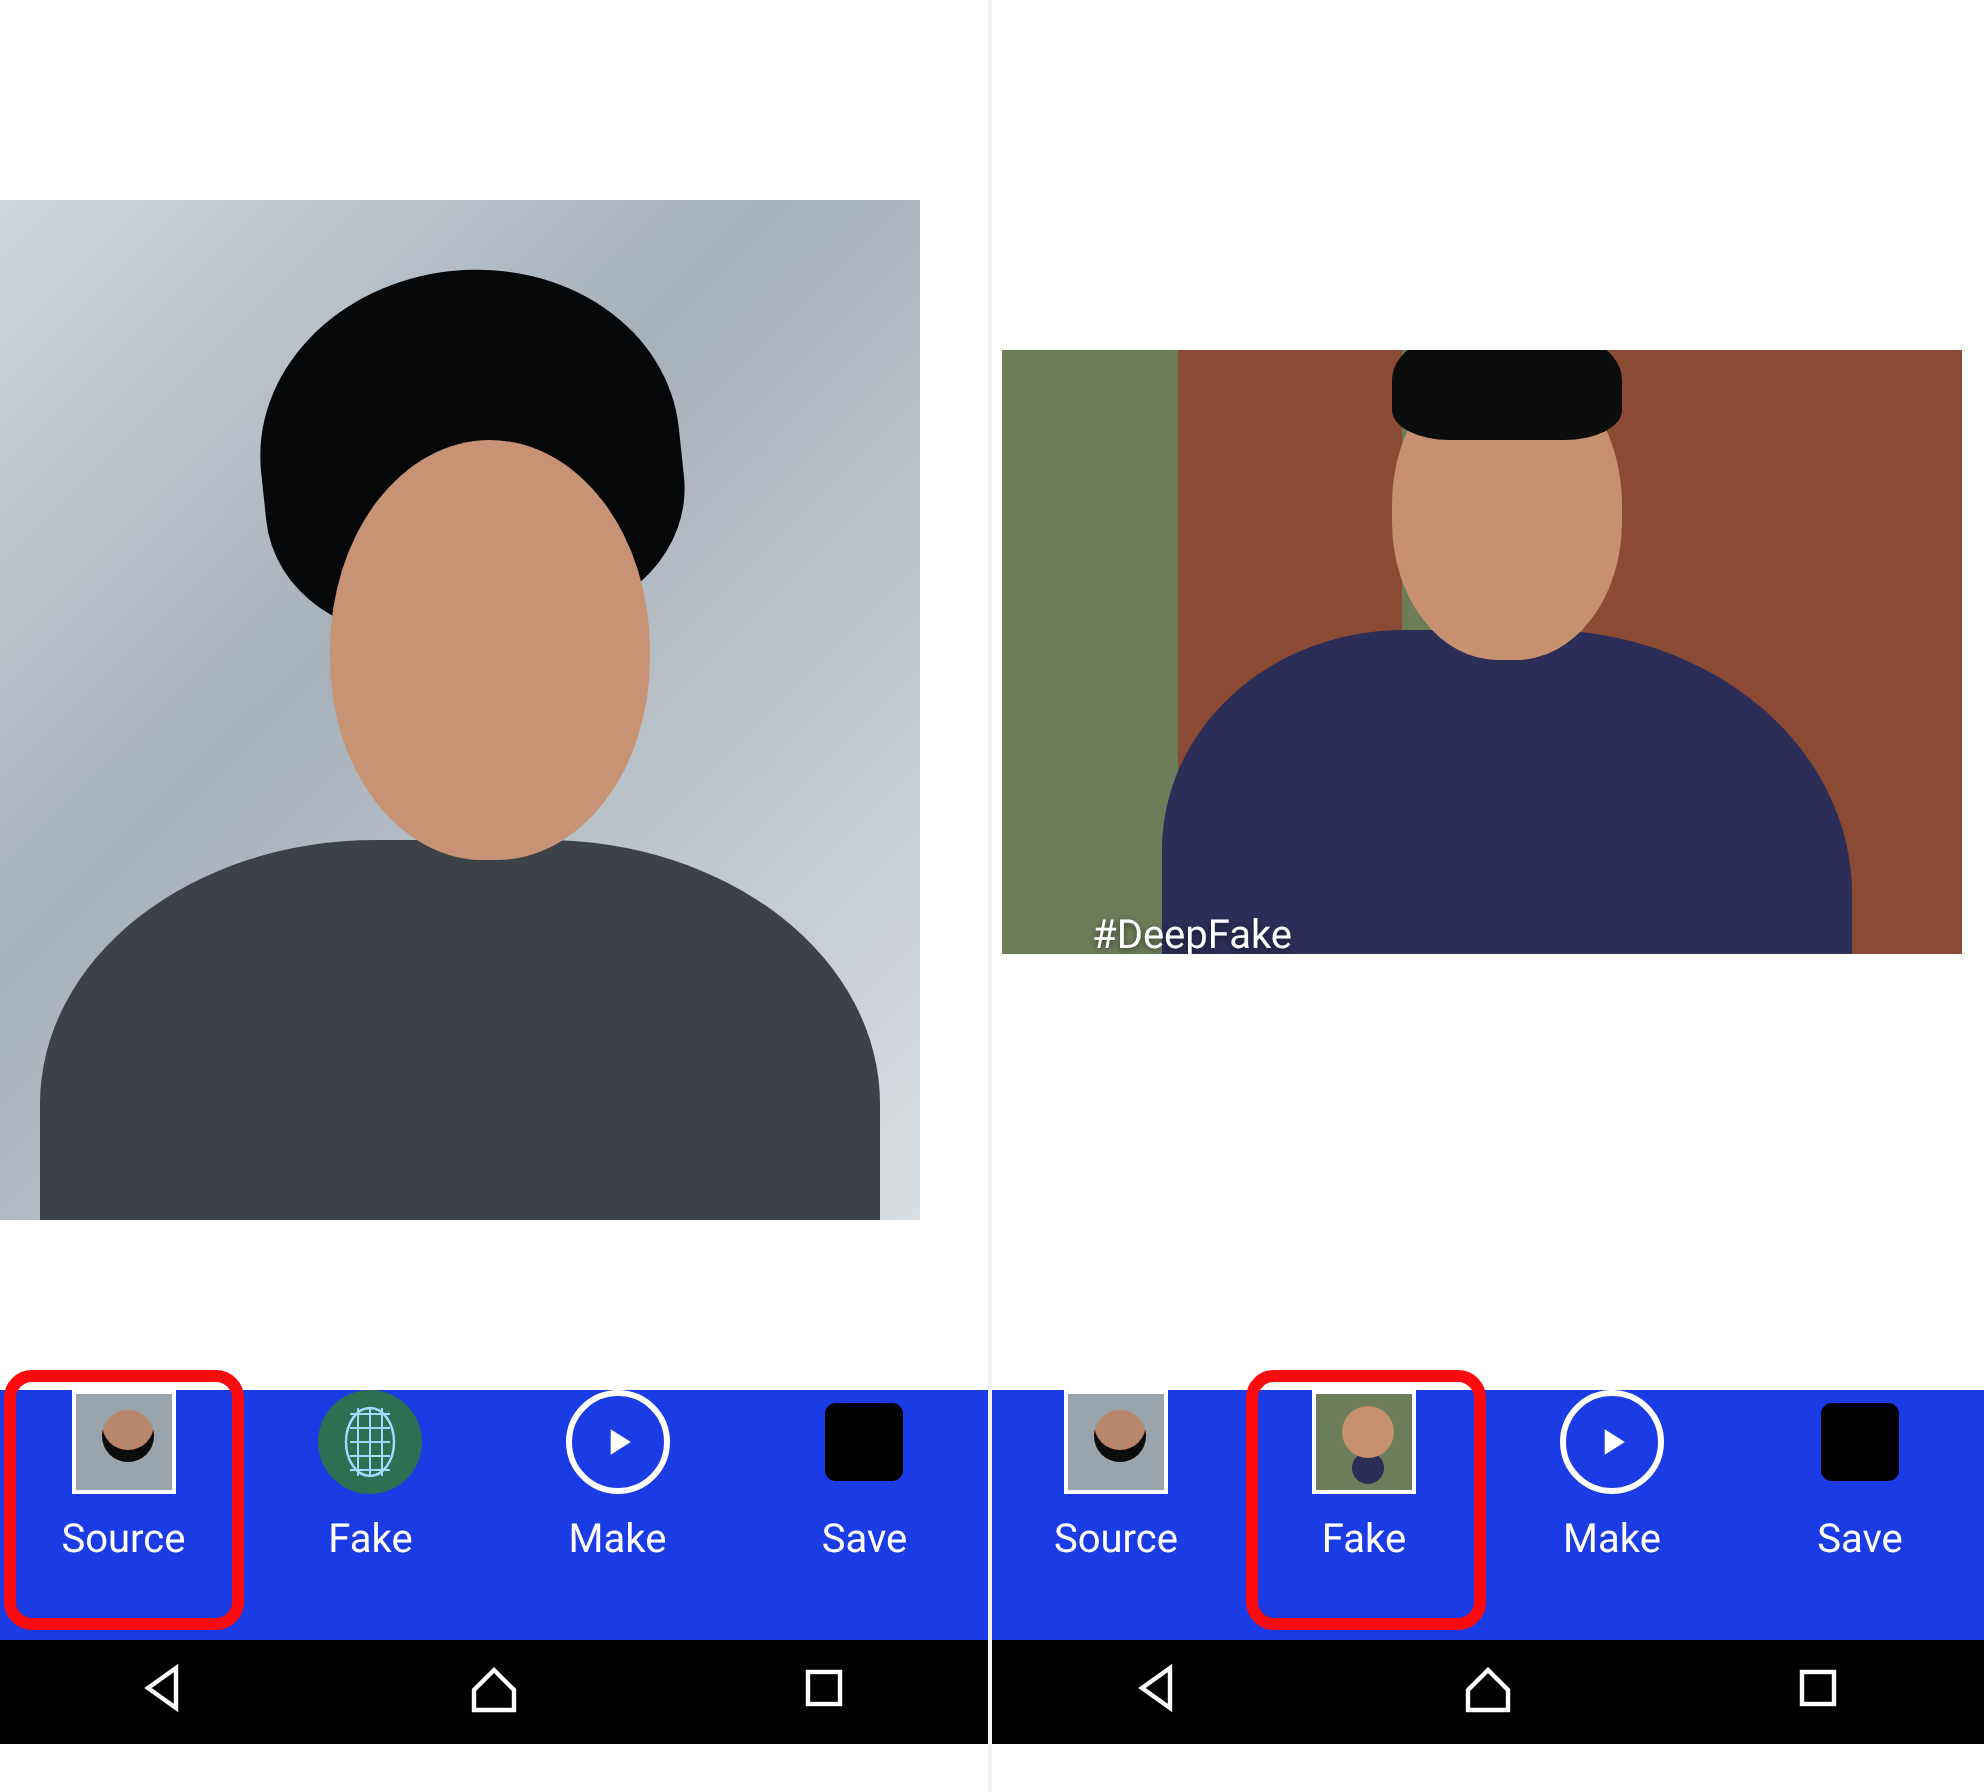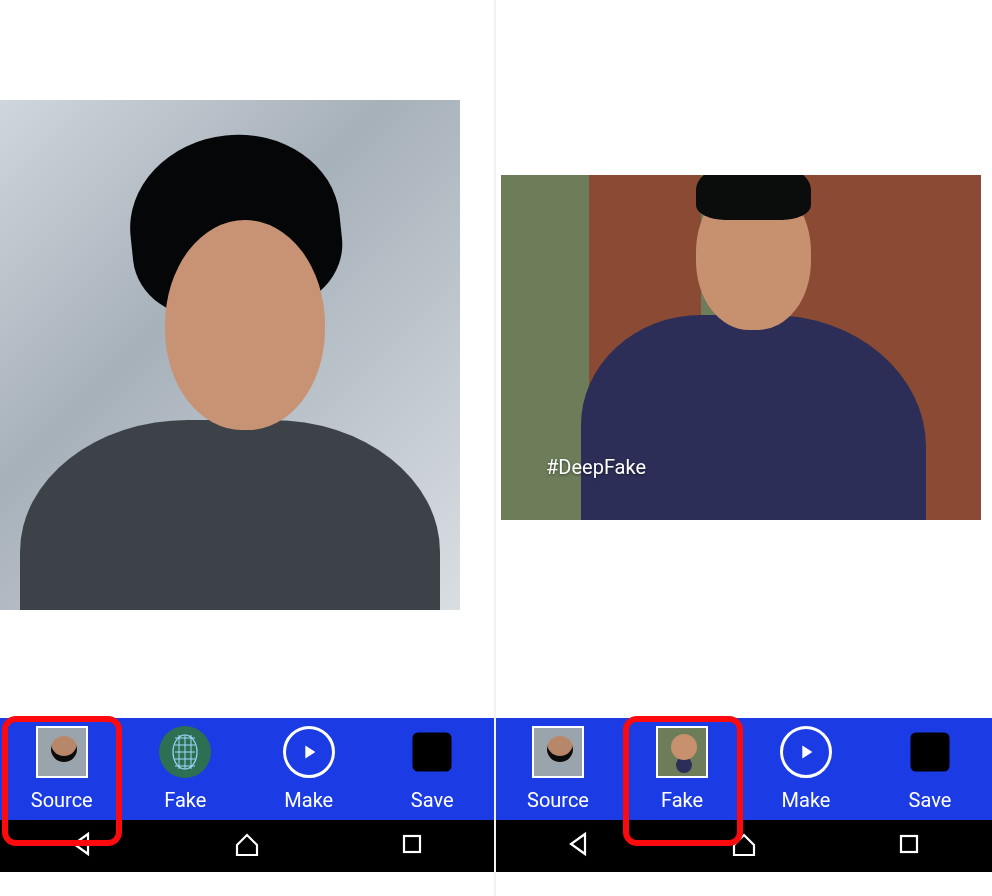--- a/index.html
+++ b/index.html
@@ -53,21 +53,21 @@
     position:absolute;
     left:20px; top:320px;
     width:420px; height:220px;
     background:#3c4248;
     border-radius:40% 40% 0 0 / 60% 60% 0 0;
   }
   
   .portrait-tgt{
     position:absolute;
     left:5px; top:175px;
-    width:480px; height:345px;
+    width:480px; height:302px;
     background:
       
       repeating-linear-gradient(90deg,#6d7d5a 0 88px,#8a4a33 88px 200px,#6d7d5a 200px 290px,#8a4a33 290px 480px);
     overflow:hidden;
   }
   .portrait-tgt .head{
     position:absolute;
     left:195px; top:5px;
     width:115px; height:150px;
     background:#c7906f;
@@ -91,24 +91,23 @@
   .portrait-tgt .cap{
     position:absolute;
     left:45px; top:95px;
     font-size:20px;
     color:#fff;
     text-shadow:0 1px 3px rgba(0,0,0,.5);
     top:280px;
   }
   
   .action-bar{
-    height:102px;
+    height:125px;
     background:#1b3be4;
     display:flex;
-    align-items:center;
     justify-content:space-around;
     margin-top:16px;
   }
   .action{
     color:#fff;
     font-size:20px;
     text-align:center;
     width:110px;
     position:relative;
   }

